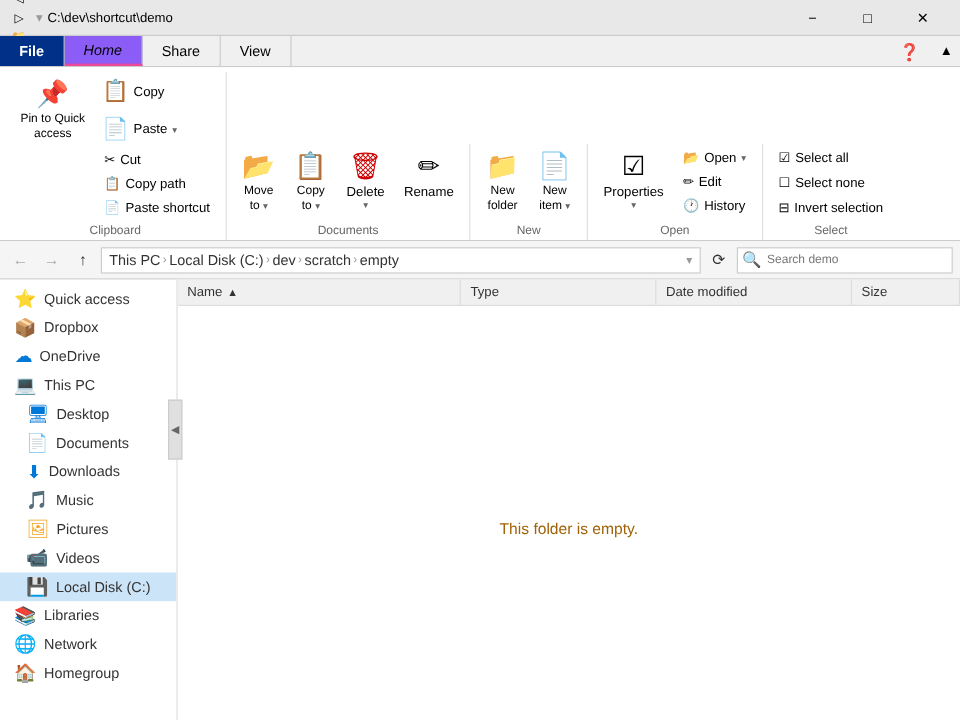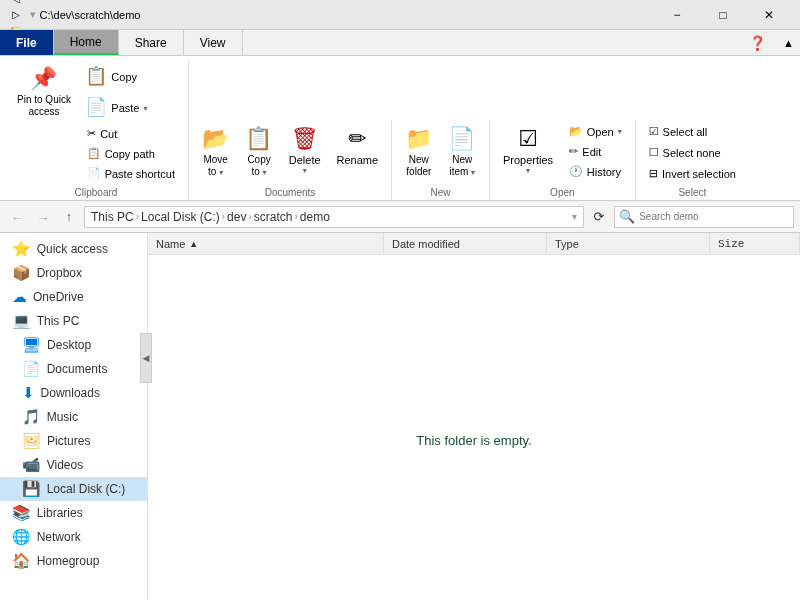--- a/index.html
+++ b/index.html
@@ -29,23 +29,24 @@
     }
     .tab {
       padding: 0 16px;
       display: flex;
       align-items: center;
       font-size: 12px;
       cursor: pointer;
       border-right: 1px solid #ccc;
     }
     .tab.active {
-      background: #a3a3a3;
-      border-bottom: 2px solid #22c55e;
+      background: #8b5cf6;
+      border-bottom: 2px solid #ec4899;
       font-weight: 500;
+      font-style: italic;
     }
     .tab.file-tab {
       background: #003087;
       color: white;
       font-weight: bold;
     }
 
     
     #ribbon {
       background: white;
@@ -205,21 +206,21 @@
       color: #333;
       cursor: pointer;
       display: flex;
       align-items: center;
       gap: 4px;
       border-right: 1px solid #ddd;
     }
     .col-name { flex: 3; }
     .col-date { flex: 2; }
     .col-type { flex: 2; }
-    .col-size { flex: 1; font-family: Liberation Mono, monospace; }
+    .col-size { flex: 1; }
     #file-area {
       flex: 1;
       display: flex;
       align-items: center;
       justify-content: center;
       color: #666;
       font-size: 13px;
     }
     
     .drop-arrow { font-size: 8px; color: #666; }
@@ -229,21 +230,21 @@
 
 <div id="titlebar">
   <div id="titlebar-left">
     <div class="titlebar-icons">
       <div class="titlebar-icon">◁</div>
       <div class="titlebar-icon">▷</div>
       <div class="titlebar-icon">📁</div>
     </div>
     <div style="display:flex;align-items:center;gap:4px;">
       <span style="color:#999;font-size:11px;">▾</span>
-      <span style="font-size:11px;">C:\dev\scratch\demo</span>
+      <span style="font-size:11px;">C:\dev\shortcut\demo</span>
     </div>
   </div>
   <div id="titlebar-controls">
     <div class="title-ctrl-btn">−</div>
     <div class="title-ctrl-btn">□</div>
     <div class="title-ctrl-btn close">✕</div>
   </div>
 </div>
 
 <div id="tabbar">
@@ -384,21 +385,21 @@
   <div class="nav-btn">↑</div>
   <div id="breadcrumb">
     <span class="breadcrumb-part">This PC</span>
     <span class="breadcrumb-sep">›</span>
     <span class="breadcrumb-part">Local Disk (C:)</span>
     <span class="breadcrumb-sep">›</span>
     <span class="breadcrumb-part">dev</span>
     <span class="breadcrumb-sep">›</span>
     <span class="breadcrumb-part">scratch</span>
     <span class="breadcrumb-sep">›</span>
-    <span class="breadcrumb-part">demo</span>
+    <span class="breadcrumb-part">empty</span>
     <span style="flex:1"></span>
     <span style="color:#999;font-size:10px;cursor:pointer;">▾</span>
   </div>
   <div class="nav-btn">⟳</div>
   <div id="search-box">
     <span style="font-size:13px;color:#999;">🔍</span>
     <input id="search-input" type="text" style="border: none; outline: none; font-size: 10px; flex: 1 1 0%; background: transparent;" placeholder="Search demo">
   </div>
 </div>
 
@@ -471,28 +472,28 @@
       </div>
     </div>
   </div>
 
   <div id="filelist">
     <div id="column-header">
       <div class="col-header col-name">
         <span>Name</span>
         <span style="font-size:9px;">▲</span>
       </div>
+      <div class="col-header col-type">
+        <span>Type</span>
+      </div>
       <div class="col-header col-date">
         <span>Date modified</span>
       </div>
-      <div class="col-header col-type">
-        <span>Type</span>
-      </div>
       <div class="col-header col-size">
         <span>Size</span>
       </div>
     </div>
     <div id="file-area">
-      <span style="color:#14532d;">This folder is empty.</span>
+      <span style="color:#a16207;">This folder is empty.</span>
     </div>
   </div>
 
 </div>
 
 </body></html>

